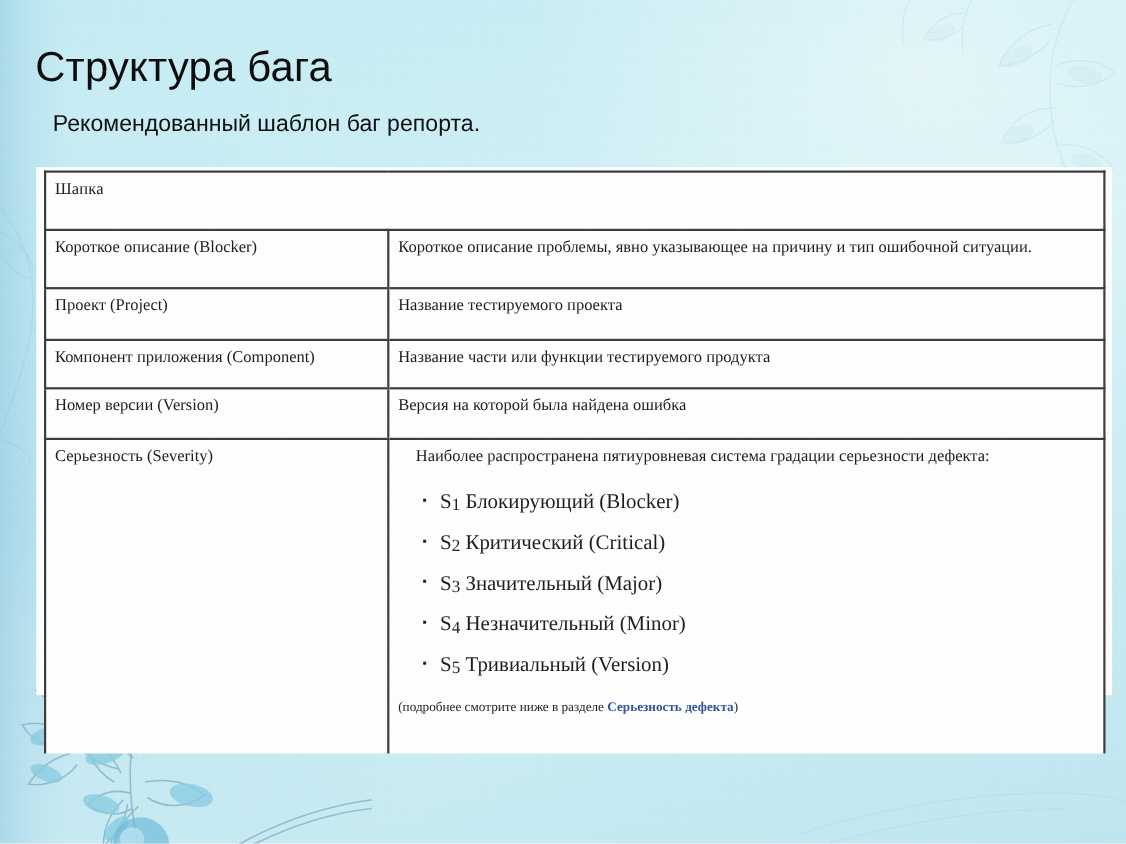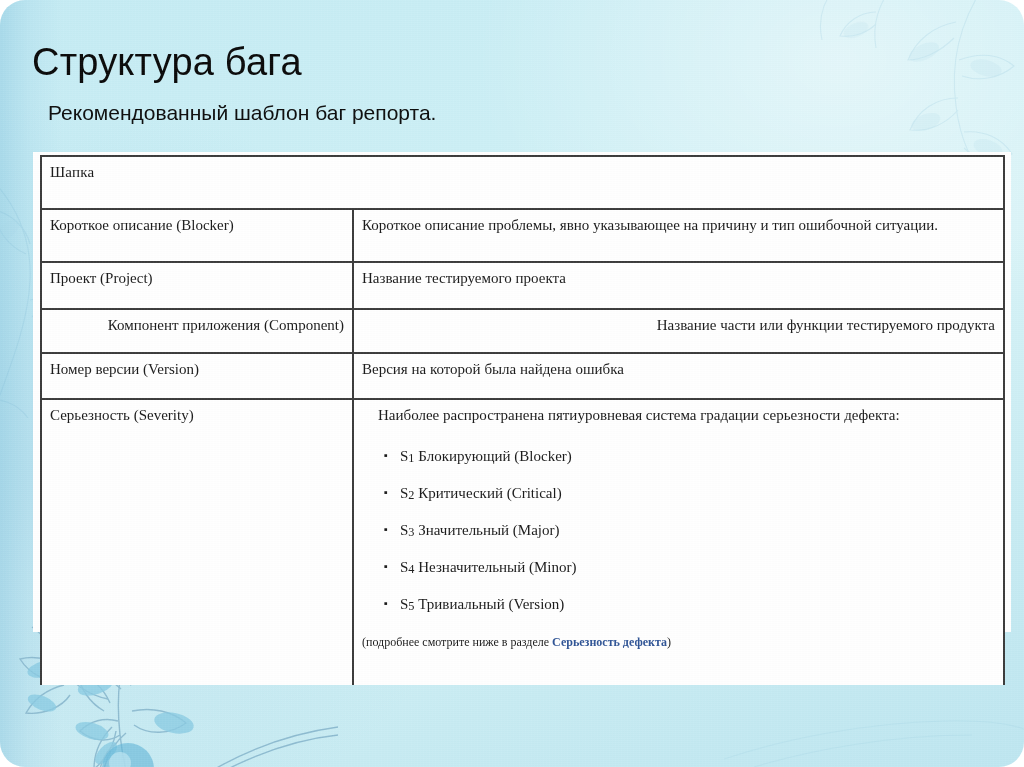--- a/index.html
+++ b/index.html
@@ -17,21 +17,20 @@
   
   #slide {
     position: relative;
     width: 1024px;
     height: 767px;
     overflow: hidden;
     background:
       radial-gradient(ellipse 520px 400px at 82% 8%, rgba(255,255,255,0.45) 0%, rgba(255,255,255,0) 70%),
       radial-gradient(ellipse 600px 520px at 6% 62%, rgba(150,205,228,0.40) 0%, rgba(150,205,228,0) 72%),
       linear-gradient(160deg, #c5ecf4 0%, #cdf0f6 28%, #d8f4f8 52%, #c8ecf3 78%, #bfe7f1 100%);
-    border-radius: 25px;
   }
 
   
   #slide::after {
     content: "";
     position: absolute;
     inset: 0;
     pointer-events: none;
     background-image:
       repeating-linear-gradient(0deg, rgba(255,255,255,0.045) 0px, rgba(255,255,255,0.045) 1px, rgba(0,0,0,0.012) 1px, rgba(0,0,0,0.012) 2px),
@@ -119,35 +118,35 @@
     font-weight: 400;
     letter-spacing: 0.2px;
   }
   .hdr-cell .hdr-text {
     text-underline-offset: 2px;
   }
   tr.hdr-row td { height: 38px; border-bottom: 2.2px solid #3b3b3b; }
 
   tr.r-summary td { height: 38px; }
   tr.r-project td { height: 32px; }
-  tr.r-component td { height: 29px; text-align: right; }
+  tr.r-component td { height: 29px; }
   tr.r-version td { height: 31px; }
   tr.r-severity td { height: 272px; border-bottom: none; }
 
   
   .sev-intro { margin: 0 0 0 16px; }
   .sev-list {
     list-style: none;
     margin: 22px 0 0 0;
     padding: 0 0 0 38px;
   }
   .sev-list li {
     position: relative;
     margin: 0 0 17px 0;
-    font-size: 15px;
+    font-size: 19px;
     line-height: 19px;
     white-space: nowrap;
   }
   .sev-list li::before {
     content: "\25AA";
     position: absolute;
     left: -16px;
     top: -1px;
     font-size: 11px;
     color: #1a1a1a;

